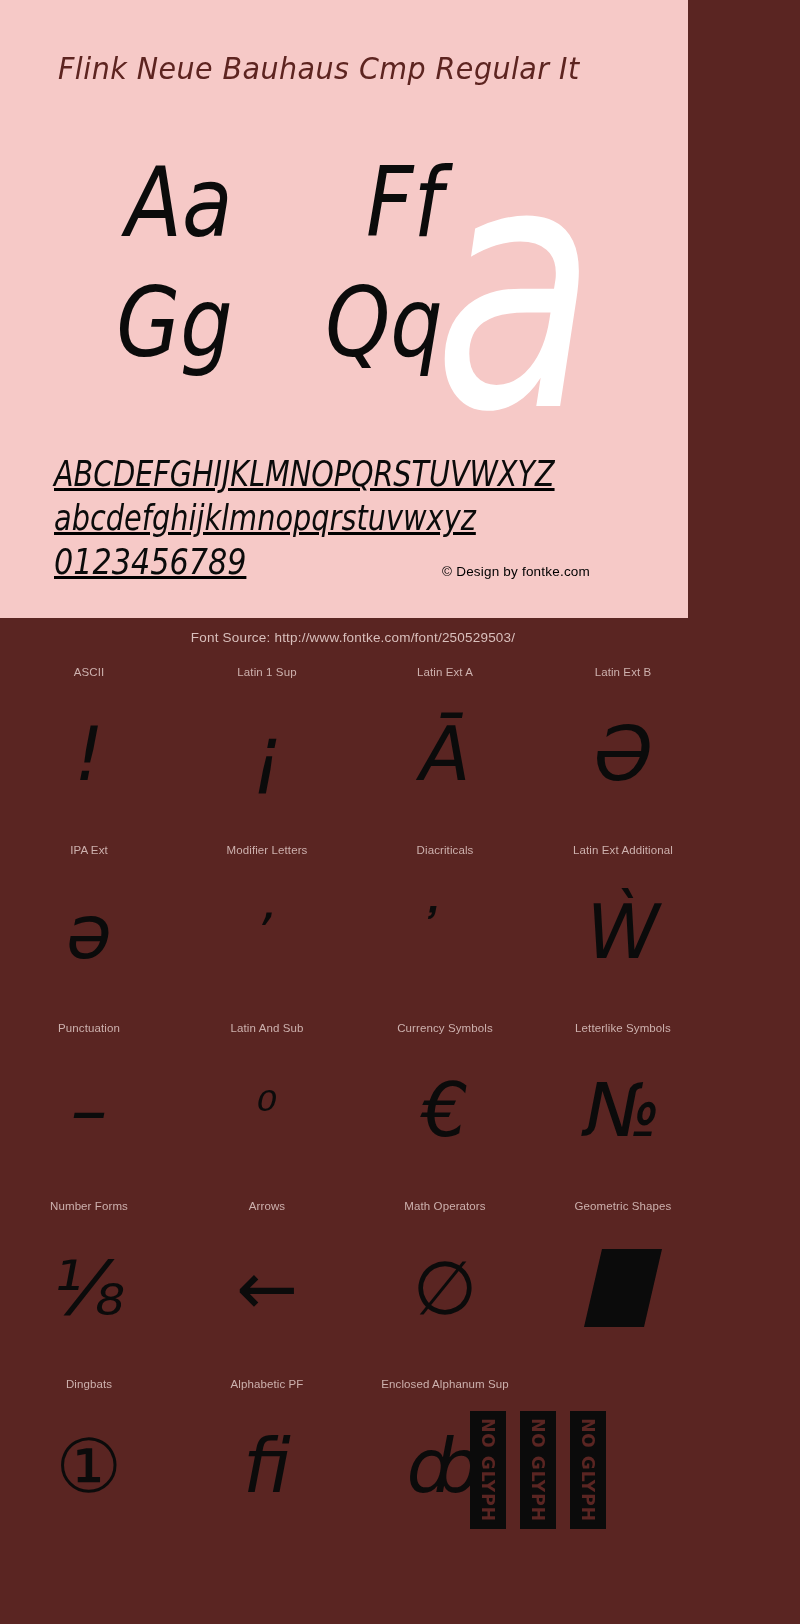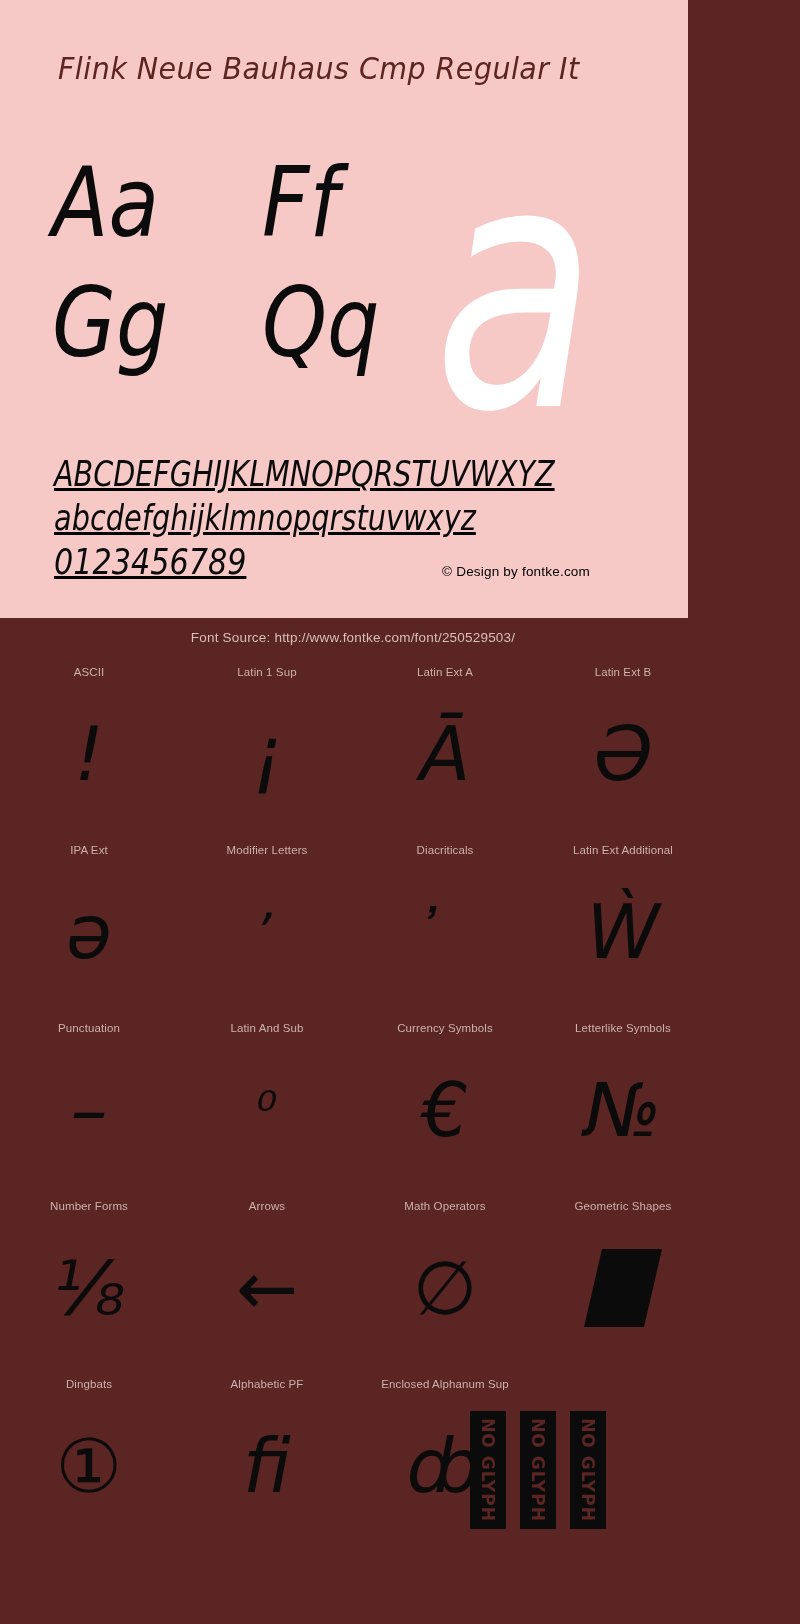--- a/index.html
+++ b/index.html
@@ -57,20 +57,21 @@
   #pair-grid {
     position: absolute;
     left: 52px;
     top: 150px;
     width: 420px;
   }
   .pair-row {
     display: flex;
     height: 120px;
     align-items: flex-start;
+    text-align: right;
   }
   .pair-cell {
     width: 220px;
     font-family: "DejaVu Sans", sans-serif;
     font-size: 96px;
     font-style: italic;
     line-height: 1.12;
     color: #0b0b0b;
     transform: scaleX(0.86);
     transform-origin: left top;

